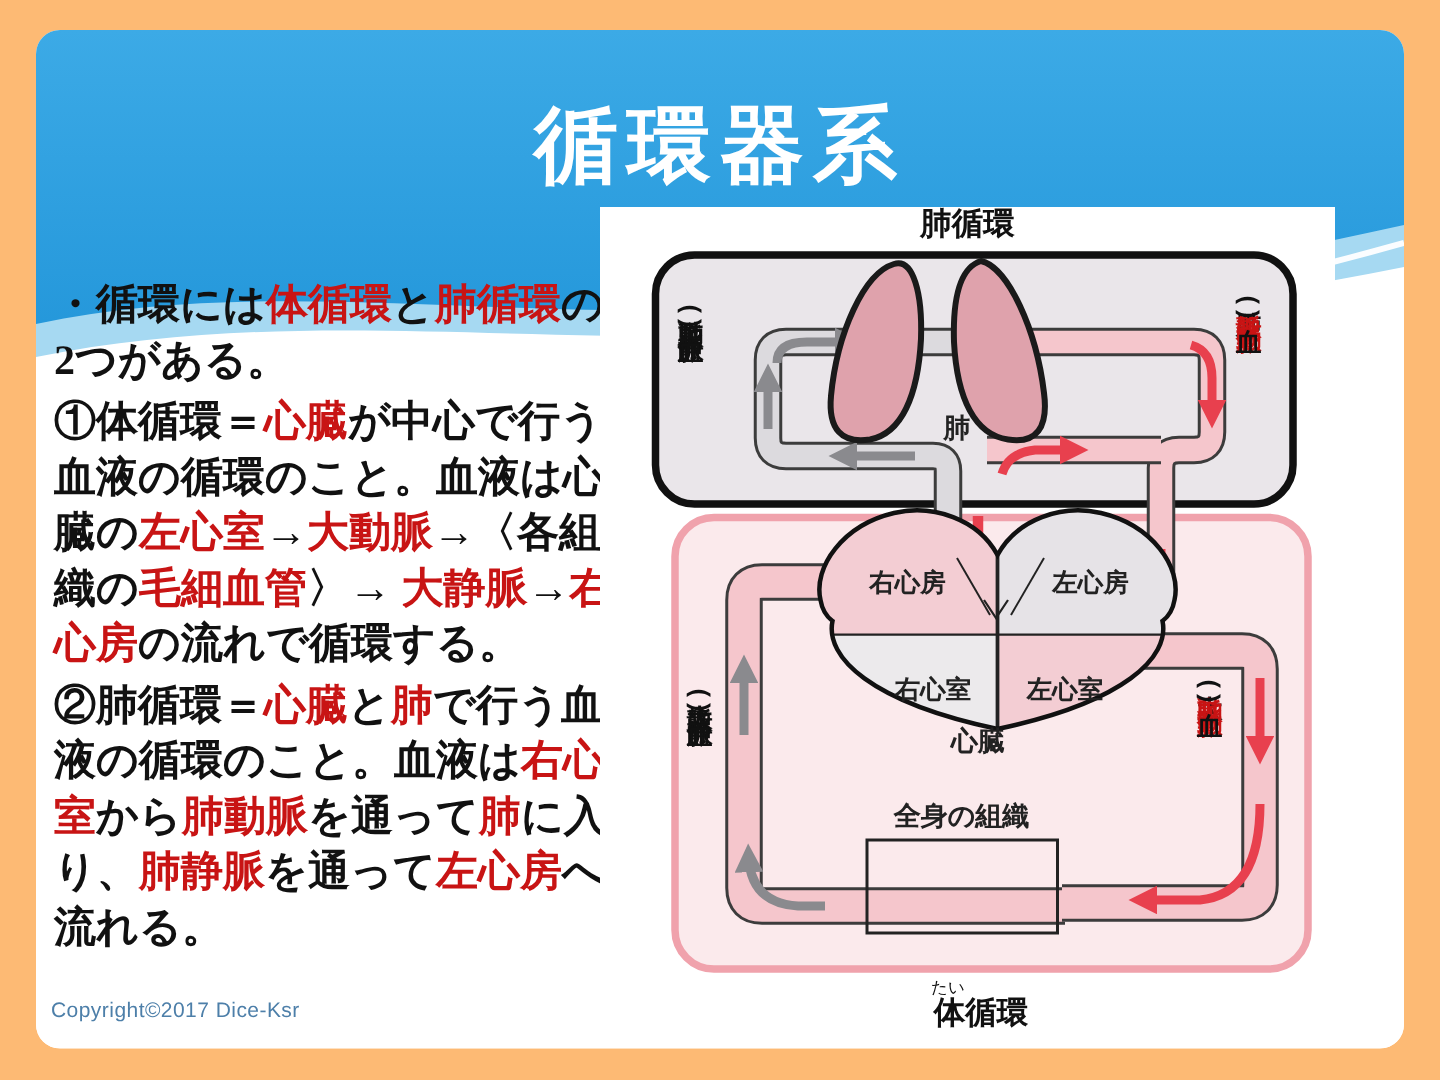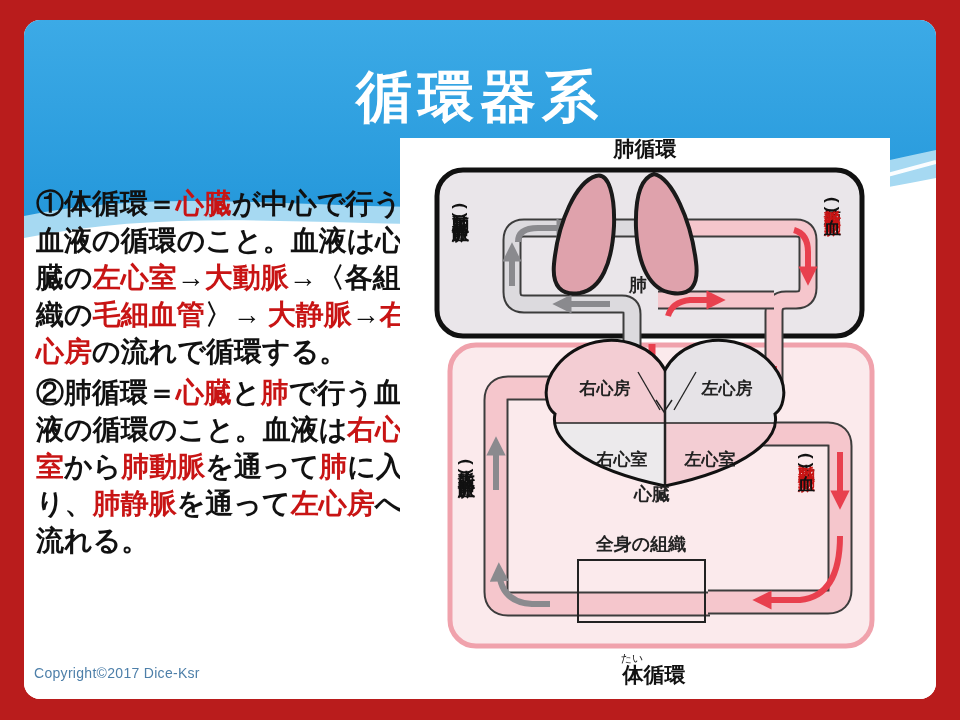--- a/index.html
+++ b/index.html
@@ -1,19 +1,19 @@
 <!DOCTYPE html>
 <html><head>
 <meta charset="utf-8">
 <style>
   * { margin:0; padding:0; box-sizing:border-box; }
   html,body { width:960px; height:720px; background:#ffffff; overflow:hidden;
               font-family:"Liberation Sans", sans-serif; }
 
-  .page { position:relative; width:960px; height:720px; background:#b91c1c; }
+  .page { position:relative; width:960px; height:720px; background:#fdba74; }
 
   .slide { position:absolute; left:24px; top:20px; width:912px; height:679px;
            border-radius:16px; overflow:hidden; background:#ffffff; }
 
   .wave-bg { position:absolute; left:0; top:0; width:912px; height:679px; }
 
   .title { position:absolute; left:0; right:0; top:40px; text-align:center;
            font-family:"Liberation Serif", serif; font-weight:bold;
            font-size:56px; letter-spacing:6px; color:#ffffff; }
 
@@ -50,20 +50,21 @@
       </defs>
       <rect x="0" y="0" width="912" height="280" fill="url(#bluegrad)"></rect>
       <path d="M0,196 C230,148 420,240 912,130 L912,280 L0,280 Z" fill="#a6d9f2"></path>
       <path d="M0,218 C250,168 450,250 912,158 L912,679 L0,679 Z" fill="#ffffff"></path>
       <path d="M912,142 C650,215 430,232 290,215" fill="none" stroke="#ffffff" stroke-width="4" opacity="0.95"></path>
     </svg>
 
     <div class="title">循環器系</div>
 
     <div class="body-text">
+      <p><span class="seg-black">・循環には</span><span class="seg-red">体循環</span><span class="seg-black">と</span><span class="seg-red">肺循環</span><span class="seg-black">の2つがある。</span></p>
       <p><span class="seg-black">①体循環＝</span><span class="seg-red">心臓</span><span class="seg-black">が中心で行う血液の循環のこと。血液は心臓の</span><span class="seg-red">左心室</span><span class="seg-black">→</span><span class="seg-red">大動脈</span><span class="seg-black">→〈各組織の</span><span class="seg-red">毛細血管</span><span class="seg-black">〉→ </span><span class="seg-red">大静脈</span><span class="seg-black">→</span><span class="seg-red">右心房</span><span class="seg-black">の流れで循環する。</span></p>
       <p><span class="seg-black">②肺循環＝</span><span class="seg-red">心臓</span><span class="seg-black">と</span><span class="seg-red">肺</span><span class="seg-black">で行う血液の循環のこと。血液は</span><span class="seg-red">右心室</span><span class="seg-black">から</span><span class="seg-red">肺動脈</span><span class="seg-black">を通って</span><span class="seg-red">肺</span><span class="seg-black">に入り、</span><span class="seg-red">肺静脈</span><span class="seg-black">を通って</span><span class="seg-red">左心房</span><span class="seg-black">へ流れる。</span></p>
     </div>
 
     <div class="copyright">Copyright©2017 Dice-Ksr</div>
 
     <div class="diagram">
       <svg viewBox="0 0 490 556" width="490" height="556">
         <defs>
           <marker id="mred" viewBox="0 0 10 10" refX="6" refY="5" markerWidth="3.2" markerHeight="3.2" orient="auto-start-reverse">

